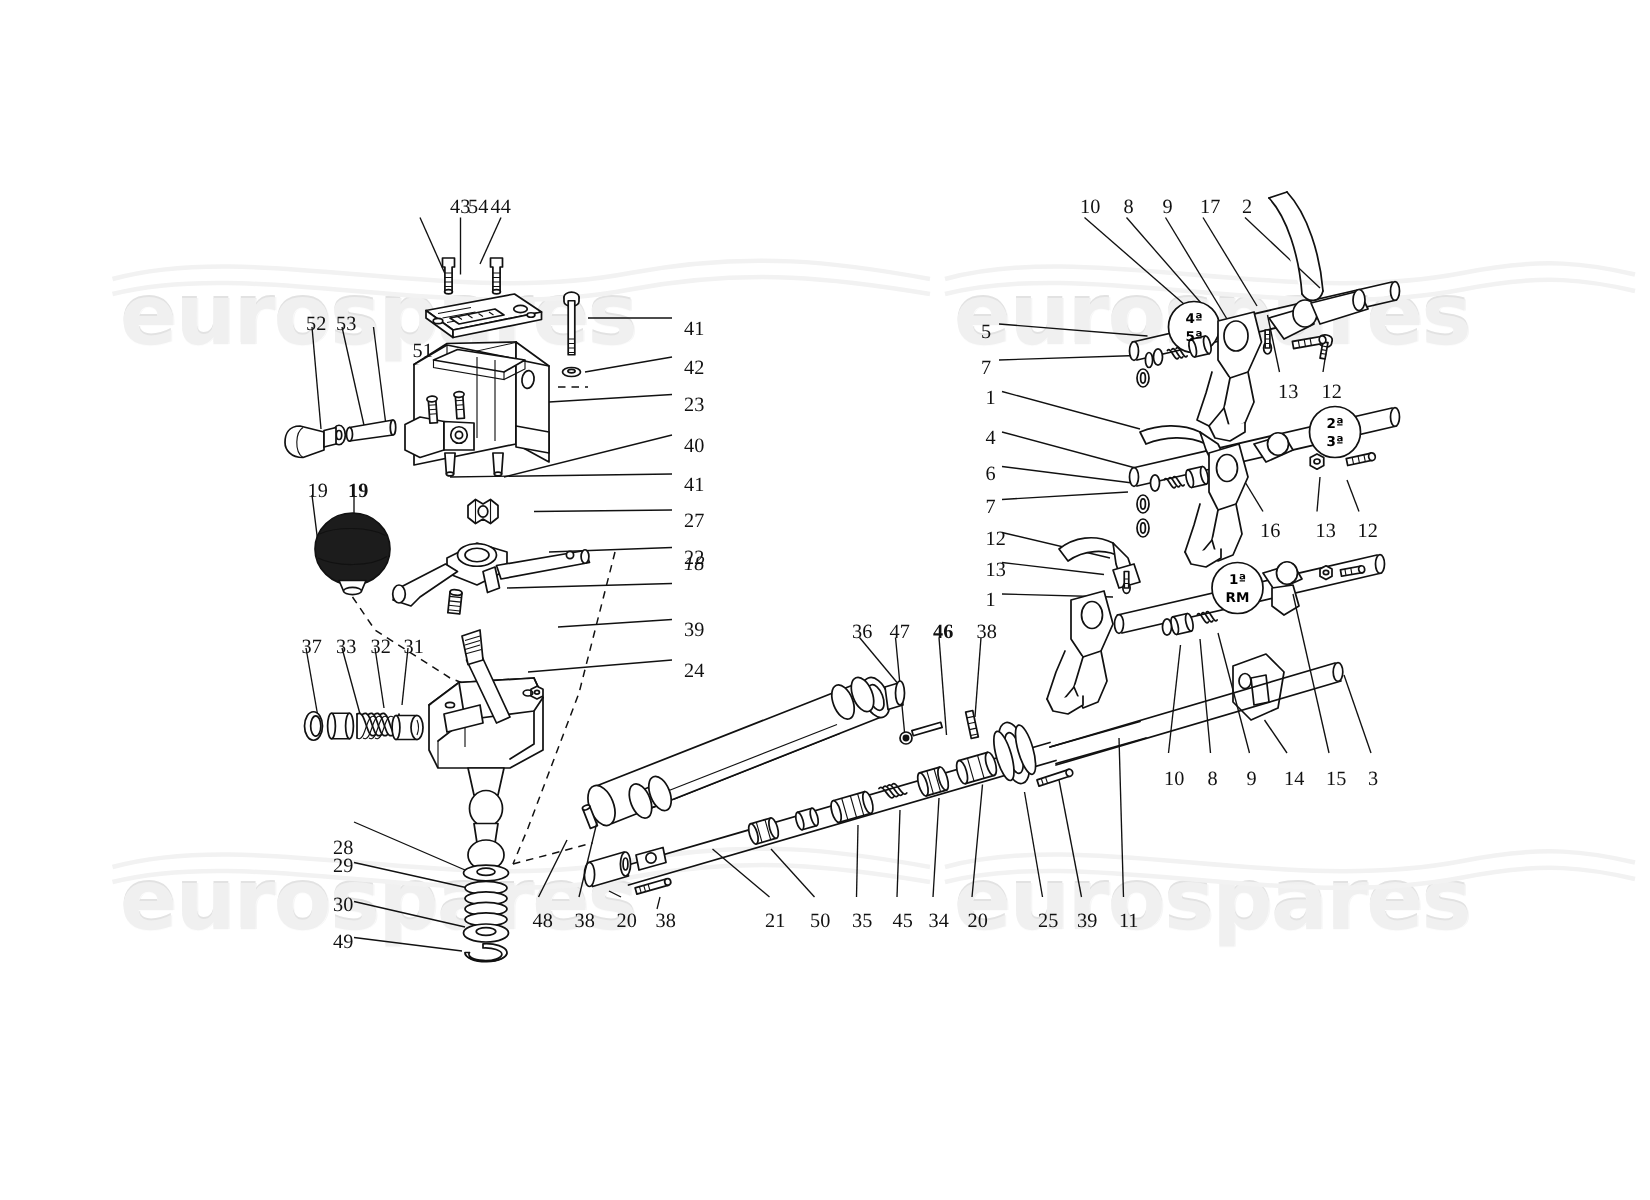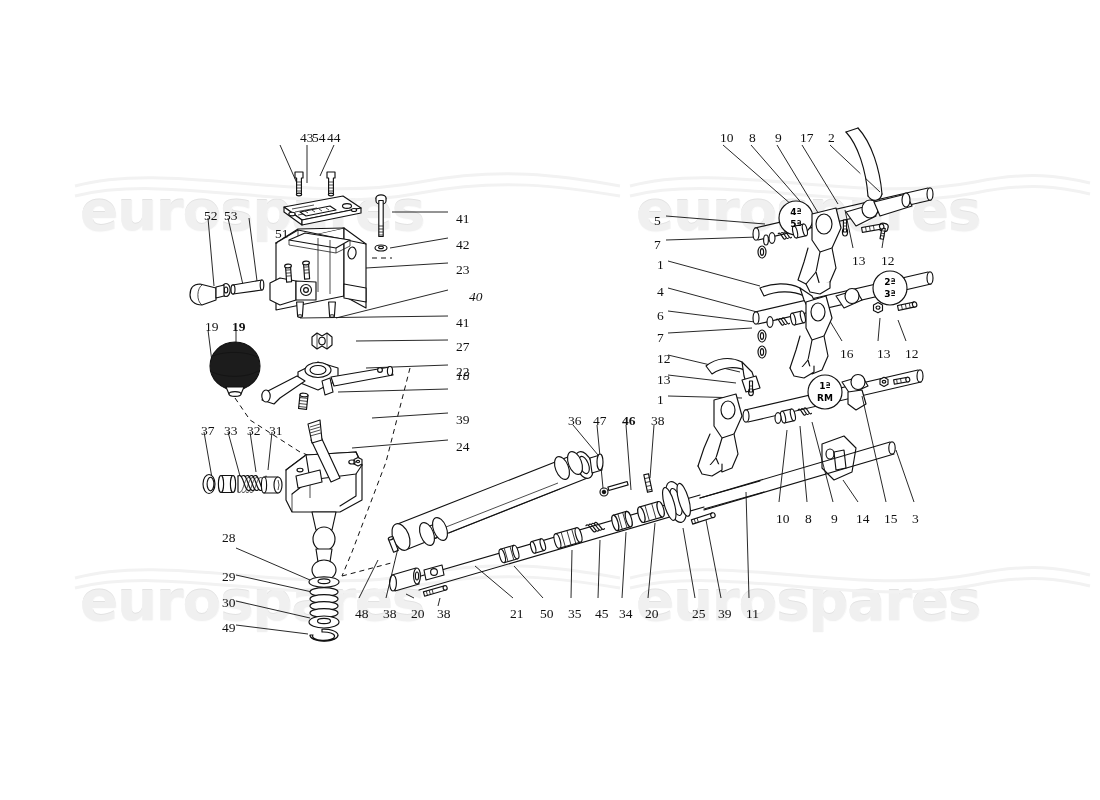--- a/index.html
+++ b/index.html
@@ -625,34 +625,34 @@
   <div id="callouts">
       <div class="lbl" style="left: 272px; top: 131px; margin-left: 40px;">54</div>
       <div class="lbl" style="left: 300px; top: 131px;">43</div>
       <div class="lbl" style="left: 327px; top: 131px;">44</div>
       <div class="lbl" style="left: 204px; top: 209px;">52</div>
       <div class="lbl" style="left: 224px; top: 209px;">53</div>
       <div class="lbl" style="left: 245px; top: 227px; margin-left: 30px;">51</div>
       <div class="lbl" style="left: 456px; top: 212px;">41</div>
       <div class="lbl" style="left: 456px; top: 238px;">42</div>
       <div class="lbl" style="left: 456px; top: 263px;">23</div>
-      <div class="lbl" style="left: 469px; top: 290px; font-style: italic;">40</div>
+      <div class="lbl" style="left: 456px; top: 290px;">40</div>
       <div class="lbl" style="left: 456px; top: 316px;">41</div>
       <div class="lbl" style="left: 456px; top: 340px;">27</div>
       <div class="lbl" style="left: 456px; top: 365px;">22</div>
       <div class="lbl" style="left: 456px; top: 369px; font-style: italic;">18</div>
       <div class="lbl" style="left: 456px; top: 413px;">39</div>
       <div class="lbl" style="left: 456px; top: 440px;">24</div>
       <div class="lbl" style="left: 205px; top: 320px;">19</div>
       <div class="lbl" style="left: 232px; top: 320px; font-weight: bold;">19</div>
       <div class="lbl" style="left: 201px; top: 424px;">37</div>
       <div class="lbl" style="left: 224px; top: 424px;">33</div>
       <div class="lbl" style="left: 247px; top: 424px;">32</div>
       <div class="lbl" style="left: 269px; top: 424px;">31</div>
-      <div class="lbl" style="left: 222px; top: 531px;">28</div>
+      <div class="lbl" style="left: 222px; top: 558px;">28</div>
       <div class="lbl" style="left: 222px; top: 570px;">29</div>
       <div class="lbl" style="left: 222px; top: 596px;">30</div>
       <div class="lbl" style="left: 222px; top: 621px;">49</div>
       <div class="lbl" style="left: 355px; top: 607px;">48</div>
       <div class="lbl" style="left: 383px; top: 607px;">38</div>
       <div class="lbl" style="left: 411px; top: 607px;">20</div>
       <div class="lbl" style="left: 437px; top: 607px;">38</div>
       <div class="lbl" style="left: 568px; top: 414px;">36</div>
       <div class="lbl" style="left: 593px; top: 414px;">47</div>
       <div class="lbl" style="left: 622px; top: 414px; font-weight: bold;">46</div>

